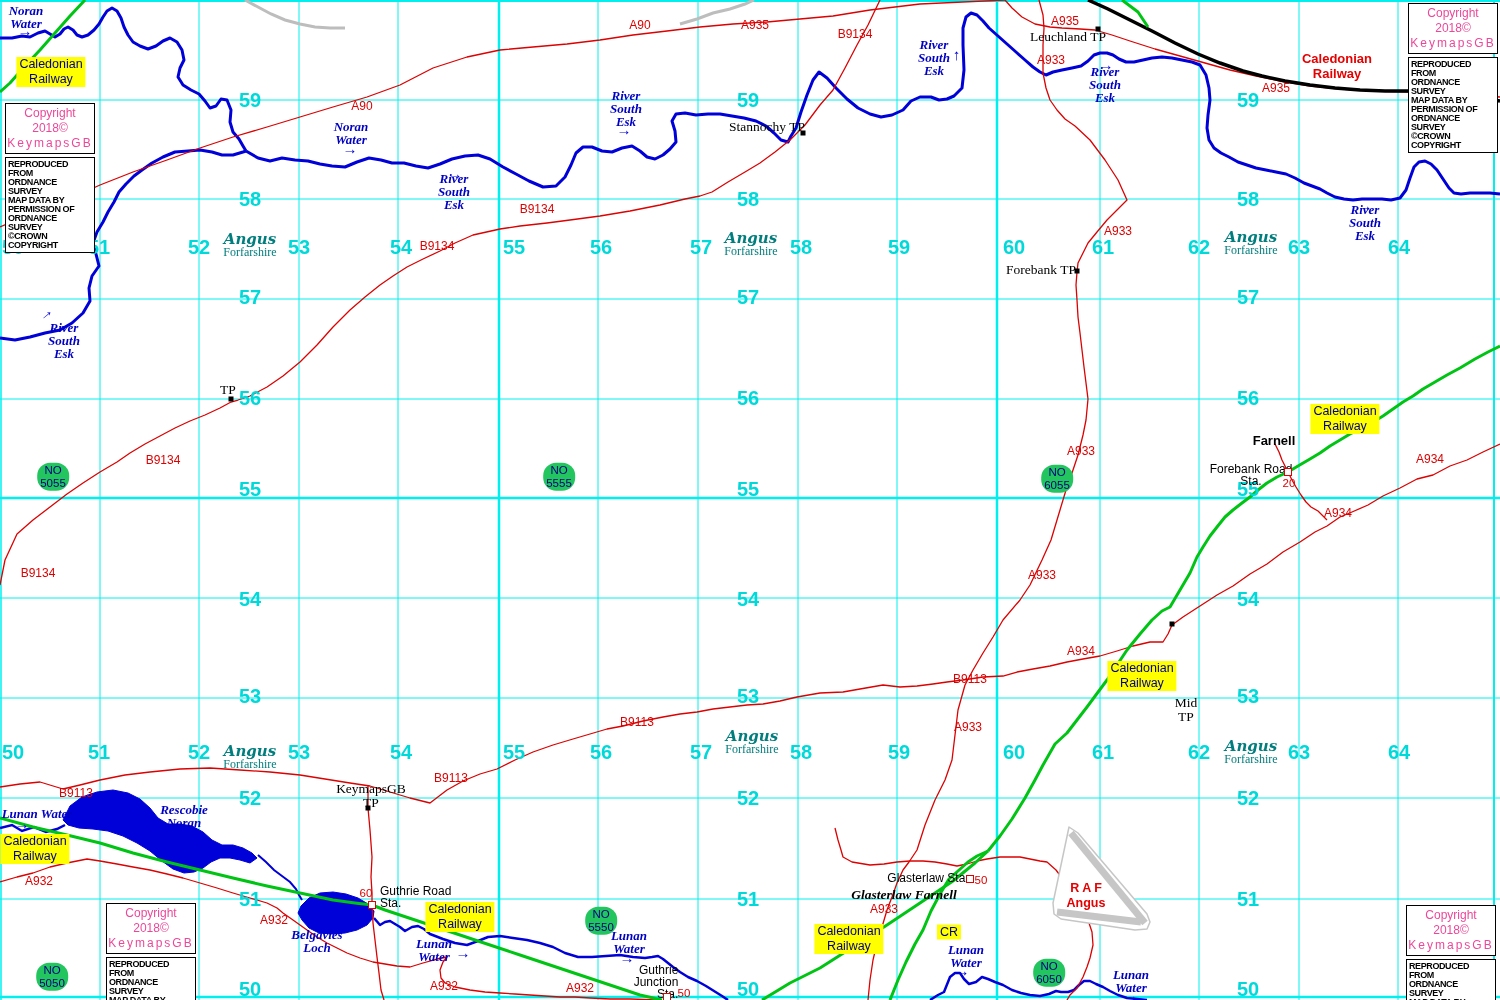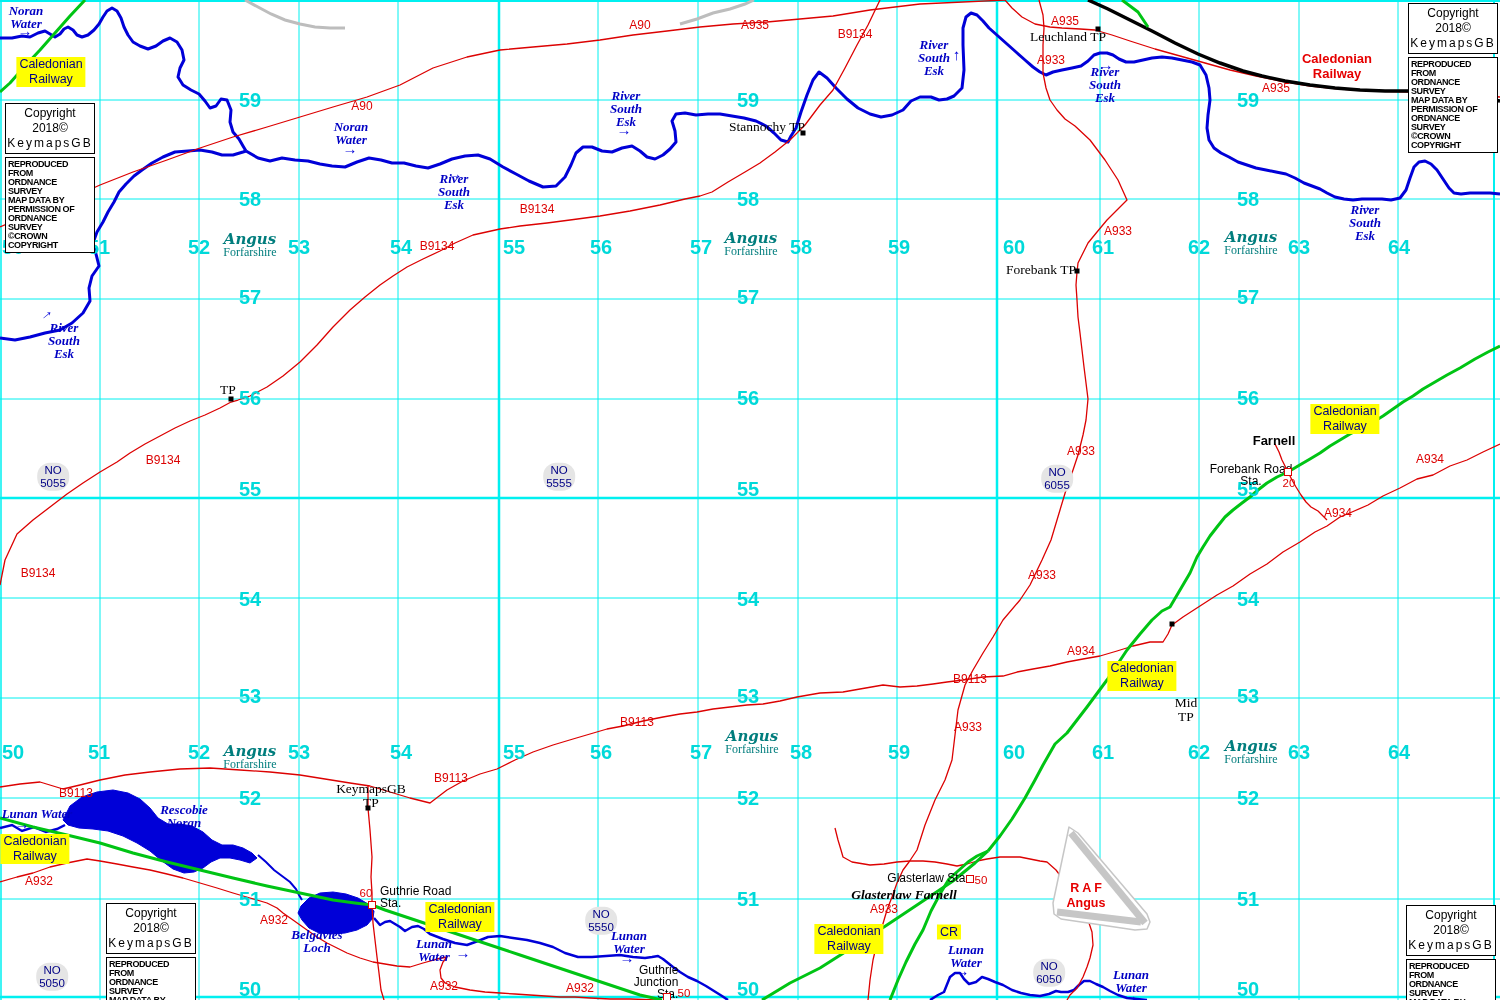--- a/index.html
+++ b/index.html
@@ -3,38 +3,38 @@
 <meta charset="utf-8">
 <style>
   html,body{margin:0;padding:0;background:#888;}
   #map{position:relative;width:1500px;height:1000px;background:#ffffff;overflow:hidden;
        font-family:"Liberation Sans",sans-serif;}
   #geo{position:absolute;left:0;top:0;}
   #labels{position:absolute;left:0;top:0;width:1500px;height:1000px;}
   .lbl{position:absolute;transform:translate(-50%,-50%);white-space:pre;text-align:center;line-height:1.05;}
   .lbl.left{transform:translate(0,-50%);text-align:left;}
   .grid-num{color:#00d9d9;font-weight:bold;font-size:20px;}
-  .ref-box{background:#e5e5e5;color:#000085;font-size:11.5px;line-height:1.15;padding:1px 3px;border-radius:13px;}
+  .ref-box{background:#22c55e;color:#000085;font-size:11.5px;line-height:1.15;padding:1px 3px;border-radius:13px;}
   .road-lbl{color:#dc0202;font-size:12px;}
   .red-num{color:#dc0202;font-size:11.5px;}
   .river-lbl{color:#0000c4;font-family:"Liberation Serif",serif;font-style:italic;font-weight:bold;font-size:13px;line-height:1.0;}
   .river-arrow{color:#0000d8;font-size:15px;font-weight:bold;line-height:1;}
   .rail-yellow{background:#ffff00;color:#000085;font-size:12.5px;line-height:1.2;padding:0 3px;}
   .rail-red{color:#e60000;font-weight:bold;font-size:13px;line-height:1.15;}
   .raf-lbl{color:#e60000;font-weight:bold;font-size:12.5px;line-height:1.2;}
   .place-serif{font-family:"Liberation Serif",serif;color:#000;font-size:13.5px;}
   .place-sans{color:#000;font-size:12px;line-height:1.0;}
   .place-bold{color:#000;font-weight:bold;font-size:13px;}
   .place-bi{font-family:"Liberation Serif",serif;font-style:italic;font-weight:bold;color:#000;font-size:13.5px;}
   .region-angus{font-family:"DejaVu Serif",serif;font-weight:bold;font-style:italic;font-size:15px;color:#007d7d;}
   .region-county{font-family:"Liberation Serif",serif;font-size:12px;color:#007d7d;}
   .tp-marker{position:absolute;width:5px;height:5px;background:#000;transform:translate(-50%,-50%);}
   .sta-marker{position:absolute;width:6px;height:6px;background:#fff;border:1.5px solid #dc0202;transform:translate(-50%,-50%);}
   .cr-block{position:absolute;width:90px;}
-  .cr-box{border:1px solid #000;background:#fff;text-align:center;font-size:12px;color:#000000;
+  .cr-box{border:1px solid #000;background:#fff;text-align:center;font-size:12px;color:#ec4899;
           padding:2px 1px;line-height:1.25;}
   .cr-name{letter-spacing:2px;}
   .cr-notice{border:1px solid #000;background:#fff;margin-top:3px;padding:2px 2px;
              font-size:9px;font-weight:bold;letter-spacing:-0.4px;line-height:1.0;color:#000;text-align:left;}
   .cr-tl{left:5px;top:103px;}  .cr-tr{left:1408px;top:3px;}
   .cr-bl{left:106px;top:903px;}.cr-br{left:1406px;top:905px;}
 </style>
 </head>
 <body>
 

